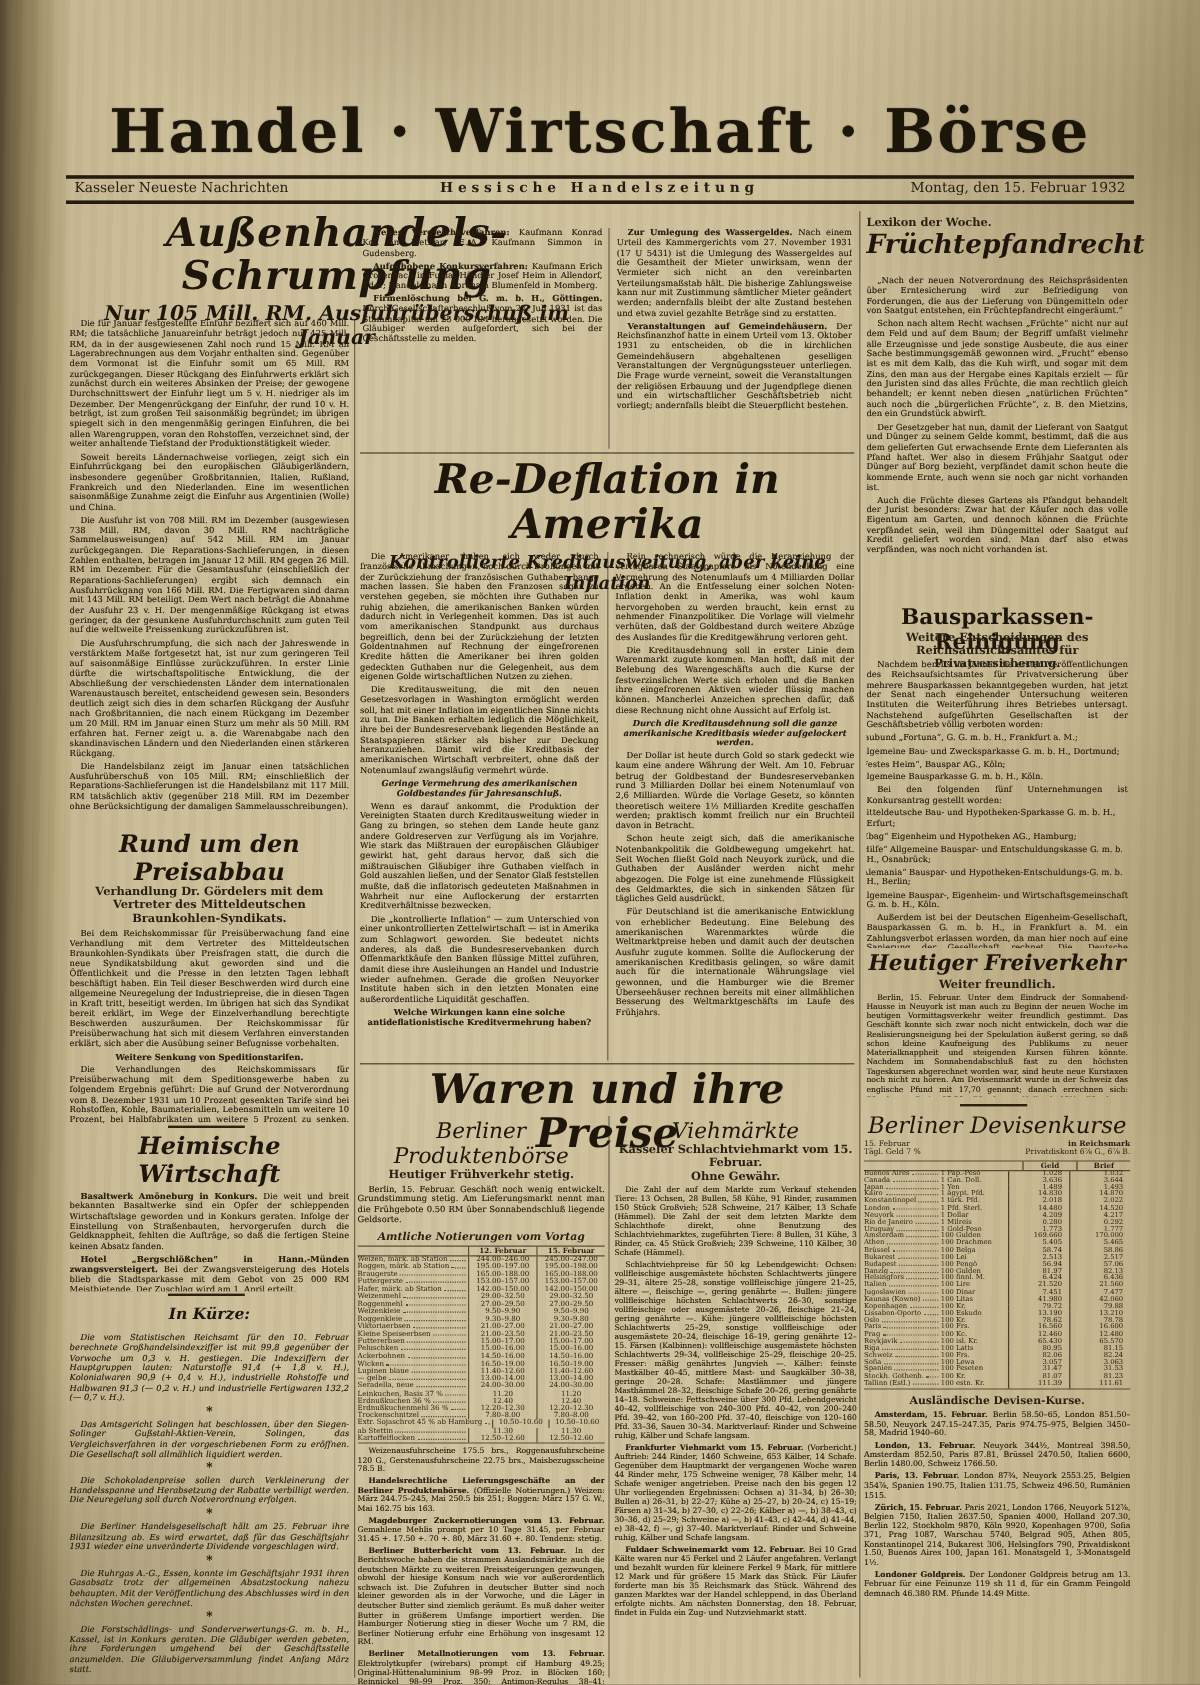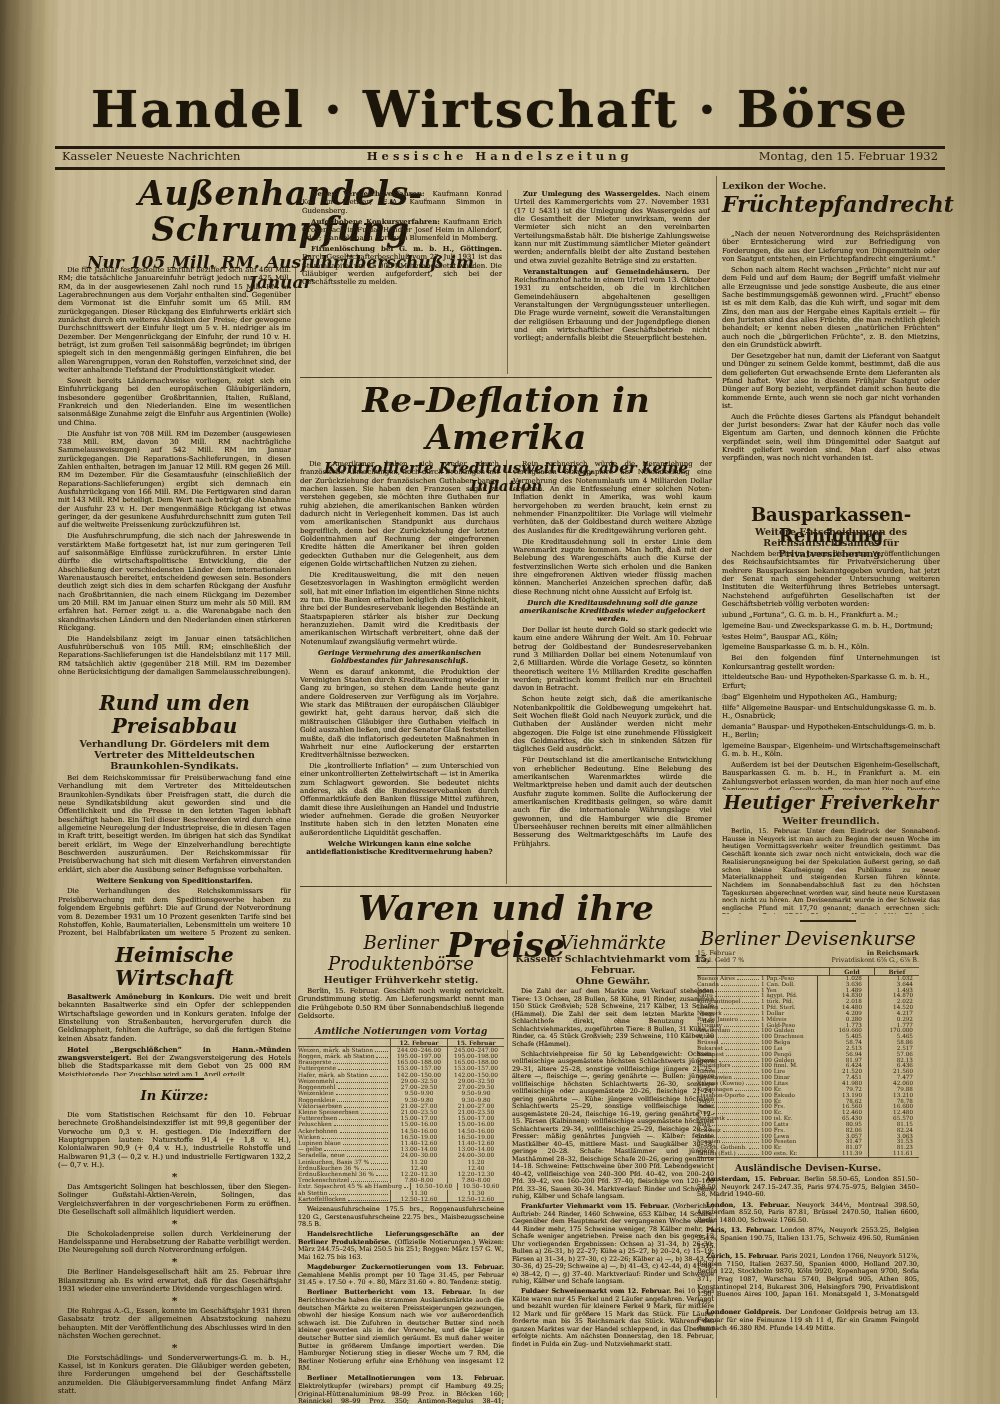--- a/index.html
+++ b/index.html
@@ -347,21 +347,21 @@
     <div class="subcap">Kasseler Schlachtviehmarkt vom 15. Februar.</div>
     <div class="subcap">Ohne Gewähr.</div>
     <div class="body" style="margin-top:2px;font-size:6.4px;line-height:7.5px;">
         <p class="para">Die Zahl der auf dem Markte zum Verkauf stehenden Tiere: 13 Ochsen, 28 Bullen, 58 Kühe, 91 Rinder, zusammen 150 Stück Großvieh; 528 Schweine, 217 Kälber, 13 Schafe (Hämmel). Die Zahl der seit dem letzten Markte dem Schlachthofe direkt, ohne Benutzung des Schlachtviehmarktes, zugeführten Tiere: 8 Bullen, 31 Kühe, 3 Rinder, ca. 45 Stück Großvieh; 239 Schweine, 110 Kälber, 30 Schafe (Hämmel).</p>
         <p class="para">Schlachtviehpreise für 50 kg Lebendgewicht: Ochsen: vollfleischige ausgemästete höchsten Schlachtwerts jüngere 29–31, ältere 25–28, sonstige vollfleischige jüngere 21–25, ältere —, fleischige —, gering genährte —. Bullen: jüngere vollfleischige höchsten Schlachtwerts 26–30, sonstige vollfleischige oder ausgemästete 20–26, fleischige 21–24, gering genährte —. Kühe: jüngere vollfleischige höchsten Schlachtwerts 25–29, sonstige vollfleischige oder ausgemästete 20–24, fleischige 16–19, gering genährte 12–15. Färsen (Kalbinnen): vollfleischige ausgemästete höchsten Schlachtwerts 29–34, vollfleischige 25–29, fleischige 20–25. Fresser: mäßig genährtes Jungvieh —. Kälber: feinste Mastkälber 40–45, mittlere Mast- und Saugkälber 30–38, geringe 20–28. Schafe: Mastlämmer und jüngere Masthämmel 28–32, fleischige Schafe 20–26, gering genährte 14–18. Schweine: Fettschweine über 300 Pfd. Lebendgewicht 40–42, vollfleischige von 240–300 Pfd. 40–42, von 200–240 Pfd. 39–42, von 160–200 Pfd. 37–40, fleischige von 120–160 Pfd. 33–36, Sauen 30–34. Marktverlauf: Rinder und Schweine ruhig, Kälber und Schafe langsam.</p>
         <p class="para"><span class="lead">Frankfurter Viehmarkt vom 15. Februar. </span>(Vorbericht.) Auftrieb: 244 Rinder, 1460 Schweine, 653 Kälber, 14 Schafe. Gegenüber dem Hauptmarkt der vergangenen Woche waren 44 Rinder mehr, 175 Schweine weniger, 78 Kälber mehr, 14 Schafe weniger angetrieben. Preise nach den bis gegen 12 Uhr vorliegenden Ergebnissen: Ochsen a) 31–34, b) 26–30; Bullen a) 26–31, b) 22–27; Kühe a) 25–27, b) 20–24, c) 15–19; Färsen a) 31–34, b) 27–30, c) 22–26; Kälber a) —, b) 38–43, c) 30–36, d) 25–29; Schweine a) —, b) 41–43, c) 42–44, d) 41–44, e) 38–42, f) —, g) 37–40. Marktverlauf: Rinder und Schweine ruhig, Kälber und Schafe langsam.</p>
         <p class="para"><span class="lead">Fuldaer Schweinemarkt vom 12. Februar. </span>Bei 10 Grad Kälte waren nur 45 Ferkel und 2 Läufer angefahren. Verlangt und bezahlt wurden für kleinere Ferkel 9 Mark, für mittlere 12 Mark und für größere 15 Mark das Stück. Für Läufer forderte man bis 35 Reichsmark das Stück. Während des ganzen Marktes war der Handel schleppend, in das Überland erfolgte nichts. Am nächsten Donnerstag, den 18. Februar, findet in Fulda ein Zug- und Nutzviehmarkt statt.</p>
       </div>
   </div>
 
-  <div class="abs" style="left:697px;top:928px;width:222px;height:476px;overflow:hidden;">
+  <div class="abs" style="left:720px;top:928px;width:222px;height:476px;overflow:hidden;">
     <div class="coltitle big">Berliner Devisenkurse</div>
     <div class="dmeta">
       <span>
         <span>15. Februar</span><br>
         <span>Tägl. Geld 7 %</span>
       </span>
       <span style="text-align:right;">
         <b>in Reichsmark</b><br>
         <span>Privatdiskont 6⅞ G., 6⅞ B.</span>
       </span>
@@ -618,21 +618,21 @@
     <div class="body" style="margin-top:3px;">
         <p class="para"><span class="lead">Basaltwerk Amöneburg in Konkurs. </span>Die weit und breit bekannten Basaltwerke sind ein Opfer der schleppenden Wirtschaftslage geworden und in Konkurs geraten. Infolge der Einstellung von Straßenbauten, hervorgerufen durch die Geldknappheit, fehlten die Aufträge, so daß die fertigen Steine keinen Absatz fanden.</p>
         <p class="para"><span class="lead">Hotel „Bergschlößchen“ in Hann.-Münden zwangsversteigert. </span>Bei der Zwangsversteigerung des Hotels blieb die Stadtsparkasse mit dem Gebot von 25 000 RM Meistbietende. Der Zuschlag wird am 1. April erteilt.</p>
       </div>
   </div>
 
   <div class="shortrule" style="left:140px;top:1078px;width:64px;"></div>
 
   <div class="abs" style="left:58px;top:1084px;width:233px;height:320px;overflow:hidden;">
     <div class="h-deck" style="font-size:13px;line-height:23px;">In Kürze:</div>
-    <div class="body" style="margin-top:4px;">
+    <div class="body" style="margin-top:4px;font-style:italic;">
         <p class="para">Die vom Statistischen Reichsamt für den 10. Februar berechnete Großhandelsindexziffer ist mit 99,8 gegenüber der Vorwoche um 0,3 v. H. gestiegen. Die Indexziffern der Hauptgruppen lauten: Naturstoffe 91,4 (+ 1,8 v. H.), Kolonialwaren 90,9 (+ 0,4 v. H.), industrielle Rohstoffe und Halbwaren 91,3 (— 0,2 v. H.) und industrielle Fertigwaren 132,2 (— 0,7 v. H.).</p>
         <div class="star">*</div>
         <p class="para">Das Amtsgericht Solingen hat beschlossen, über den Siegen-Solinger Gußstahl-Aktien-Verein, Solingen, das Vergleichsverfahren in der vorgeschriebenen Form zu eröffnen. Die Gesellschaft soll allmählich liquidiert werden.</p>
         <div class="star">*</div>
         <p class="para">Die Schokoladenpreise sollen durch Verkleinerung der Handelsspanne und Herabsetzung der Rabatte verbilligt werden. Die Neuregelung soll durch Notverordnung erfolgen.</p>
         <div class="star">*</div>
         <p class="para">Die Berliner Handelsgesellschaft hält am 25. Februar ihre Bilanzsitzung ab. Es wird erwartet, daß für das Geschäftsjahr 1931 wieder eine unveränderte Dividende vorgeschlagen wird.</p>
         <div class="star">*</div>
         <p class="para">Die Ruhrgas A.-G., Essen, konnte im Geschäftsjahr 1931 ihren Gasabsatz trotz der allgemeinen Absatzstockung nahezu behaupten. Mit der Veröffentlichung des Abschlusses wird in den nächsten Wochen gerechnet.</p>
         <div class="star">*</div>

